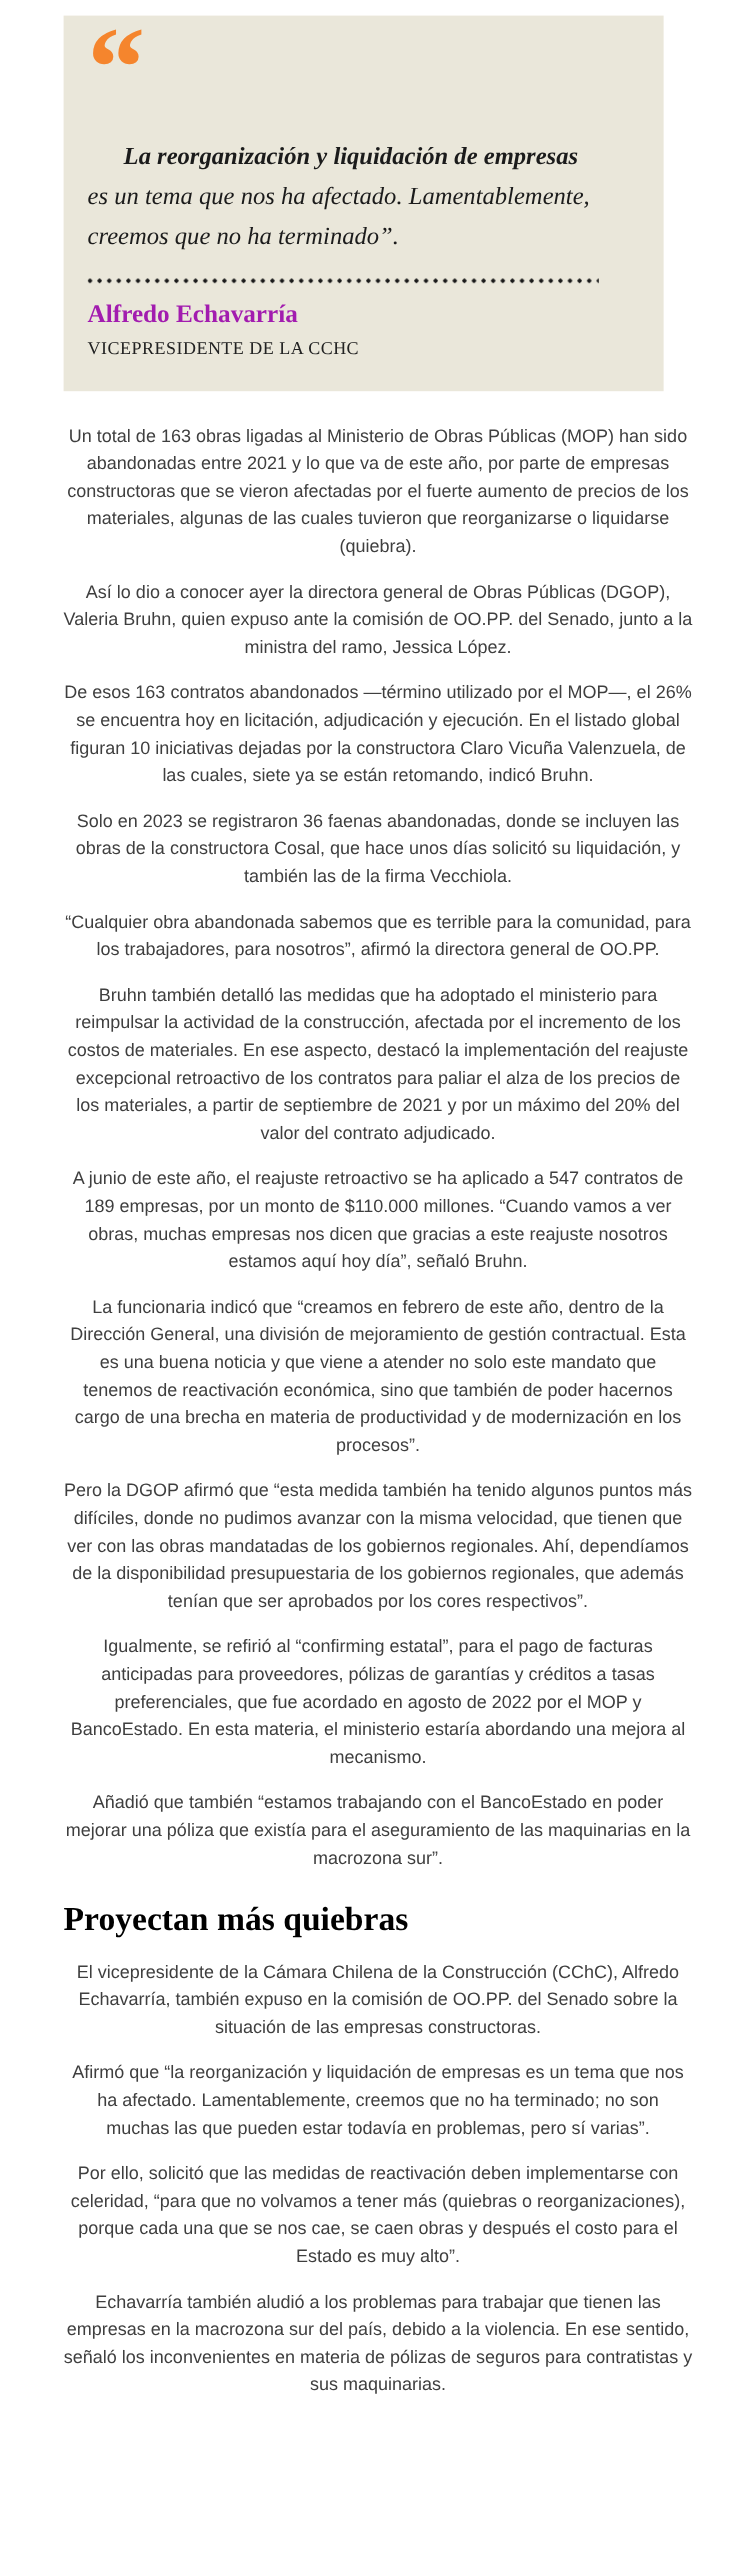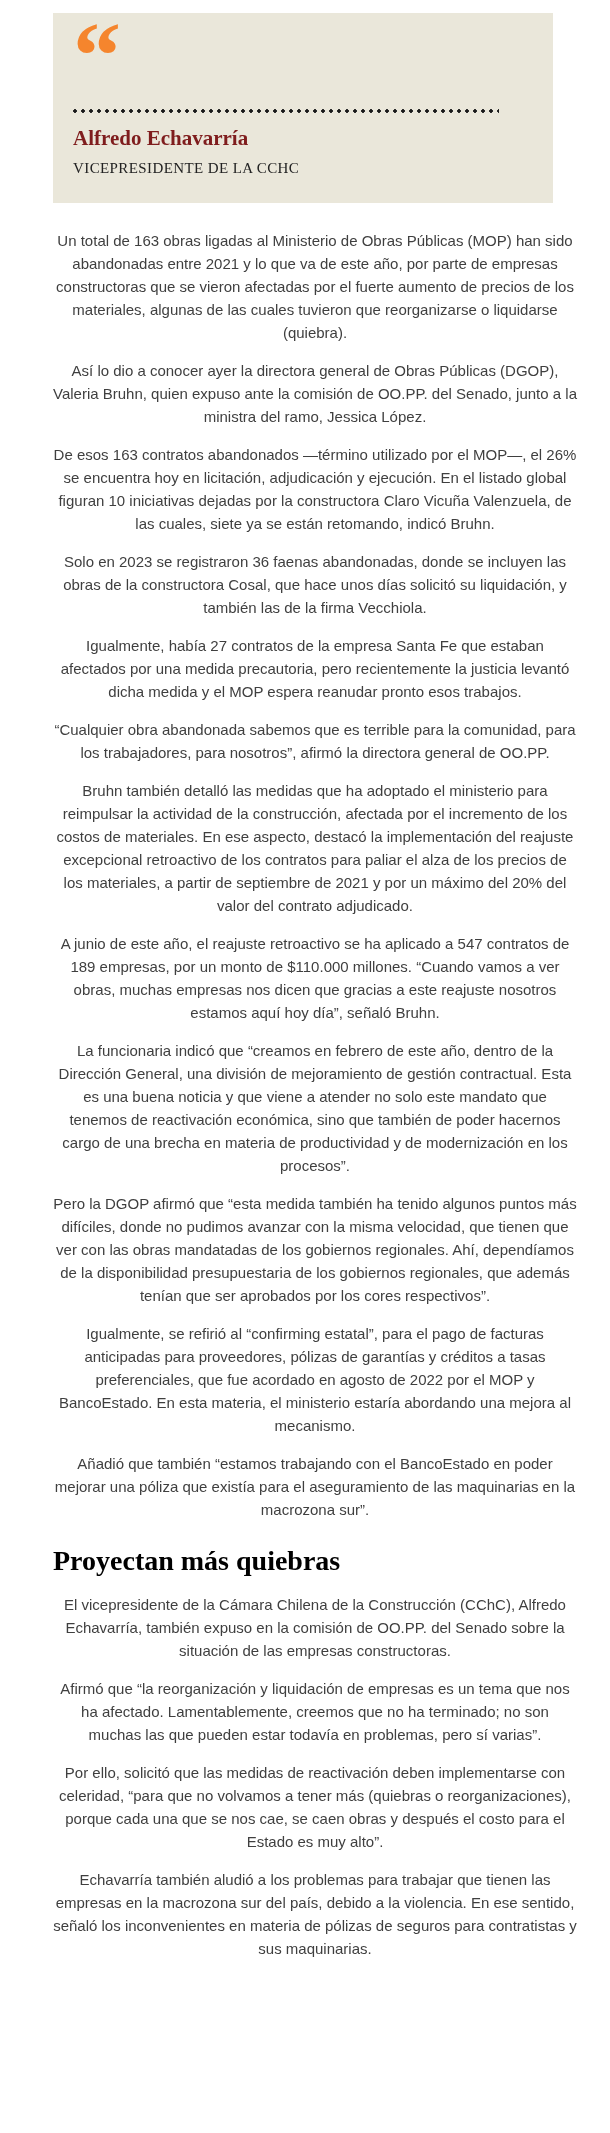--- a/index.html
+++ b/index.html
@@ -47,21 +47,21 @@
     height: 4px;
     margin-top: 18px;
     background-image: radial-gradient(circle at 2px 2px, #1a1a1a 1.55px, transparent 1.9px);
     background-size: 8px 4px;
     background-repeat: repeat-x;
   }
   .quote-author {
     font-family: "Liberation Serif", serif;
     font-weight: bold;
     font-size: 21px;
-    color: #7f1d1d;
+    color: #a21caf;
     margin-top: 13px;
   }
   .quote-role {
     font-family: "Liberation Serif", serif;
     font-size: 15px;
     letter-spacing: 0.4px;
     color: #222222;
     margin-top: 9px;
   }
   
@@ -82,32 +82,34 @@
     margin: 24px 0 16px 0;
   }
 </style>
 </head>
 <body>
 
 <div class="page">
 
   <div class="quote-card">
     <div class="quote-mark">“</div>
+    <div class="quote-text">
+      <span class="lead">La reorganización y liquidación de empresas</span><span> es un tema que nos ha afectado. Lamentablemente, creemos que no ha terminado”.</span>
+    </div>
     <div class="dotted-sep"></div>
     <div class="quote-author">Alfredo Echavarría</div>
     <div class="quote-role">VICEPRESIDENTE DE LA CCHC</div>
   </div>
 
   <div class="article-body">
     <div>
         <p>Un total de 163 obras ligadas al Ministerio de Obras Públicas (MOP) han sido abandonadas entre 2021 y lo que va de este año, por parte de empresas constructoras que se vieron afectadas por el fuerte aumento de precios de los materiales, algunas de las cuales tuvieron que reorganizarse o liquidarse (quiebra).</p>
         <p>Así lo dio a conocer ayer la directora general de Obras Públicas (DGOP), Valeria Bruhn, quien expuso ante la comisión de OO.PP. del Senado, junto a la ministra del ramo, Jessica López.</p>
         <p>De esos 163 contratos abandonados —término utilizado por el MOP—, el 26% se encuentra hoy en licitación, adjudicación y ejecución. En el listado global figuran 10 iniciativas dejadas por la constructora Claro Vicuña Valenzuela, de las cuales, siete ya se están retomando, indicó Bruhn.</p>
         <p>Solo en 2023 se registraron 36 faenas abandonadas, donde se incluyen las obras de la constructora Cosal, que hace unos días solicitó su liquidación, y también las de la firma Vecchiola.</p>
-        <p>Igualmente, había 27 contratos de la empresa Santa Fe que estaban afectados por una medida precautoria, pero recientemente la justicia levantó dicha medida y el MOP espera reanudar pronto esos trabajos.</p>
         <p>“Cualquier obra abandonada sabemos que es terrible para la comunidad, para los trabajadores, para nosotros”, afirmó la directora general de OO.PP.</p>
         <p>Bruhn también detalló las medidas que ha adoptado el ministerio para reimpulsar la actividad de la construcción, afectada por el incremento de los costos de materiales. En ese aspecto, destacó la implementación del reajuste excepcional retroactivo de los contratos para paliar el alza de los precios de los materiales, a partir de septiembre de 2021 y por un máximo del 20% del valor del contrato adjudicado.</p>
         <p>A junio de este año, el reajuste retroactivo se ha aplicado a 547 contratos de 189 empresas, por un monto de $110.000 millones. “Cuando vamos a ver obras, muchas empresas nos dicen que gracias a este reajuste nosotros estamos aquí hoy día”, señaló Bruhn.</p>
         <p>La funcionaria indicó que “creamos en febrero de este año, dentro de la Dirección General, una división de mejoramiento de gestión contractual. Esta es una buena noticia y que viene a atender no solo este mandato que tenemos de reactivación económica, sino que también de poder hacernos cargo de una brecha en materia de productividad y de modernización en los procesos”.</p>
         <p>Pero la DGOP afirmó que “esta medida también ha tenido algunos puntos más difíciles, donde no pudimos avanzar con la misma velocidad, que tienen que ver con las obras mandatadas de los gobiernos regionales. Ahí, dependíamos de la disponibilidad presupuestaria de los gobiernos regionales, que además tenían que ser aprobados por los cores respectivos”.</p>
         <p>Igualmente, se refirió al “confirming estatal”, para el pago de facturas anticipadas para proveedores, pólizas de garantías y créditos a tasas preferenciales, que fue acordado en agosto de 2022 por el MOP y BancoEstado. En esta materia, el ministerio estaría abordando una mejora al mecanismo.</p>
         <p>Añadió que también “estamos trabajando con el BancoEstado en poder mejorar una póliza que existía para el aseguramiento de las maquinarias en la macrozona sur”.</p>
       </div>
 
     <h2 class="section-heading">Proyectan más quiebras</h2>

